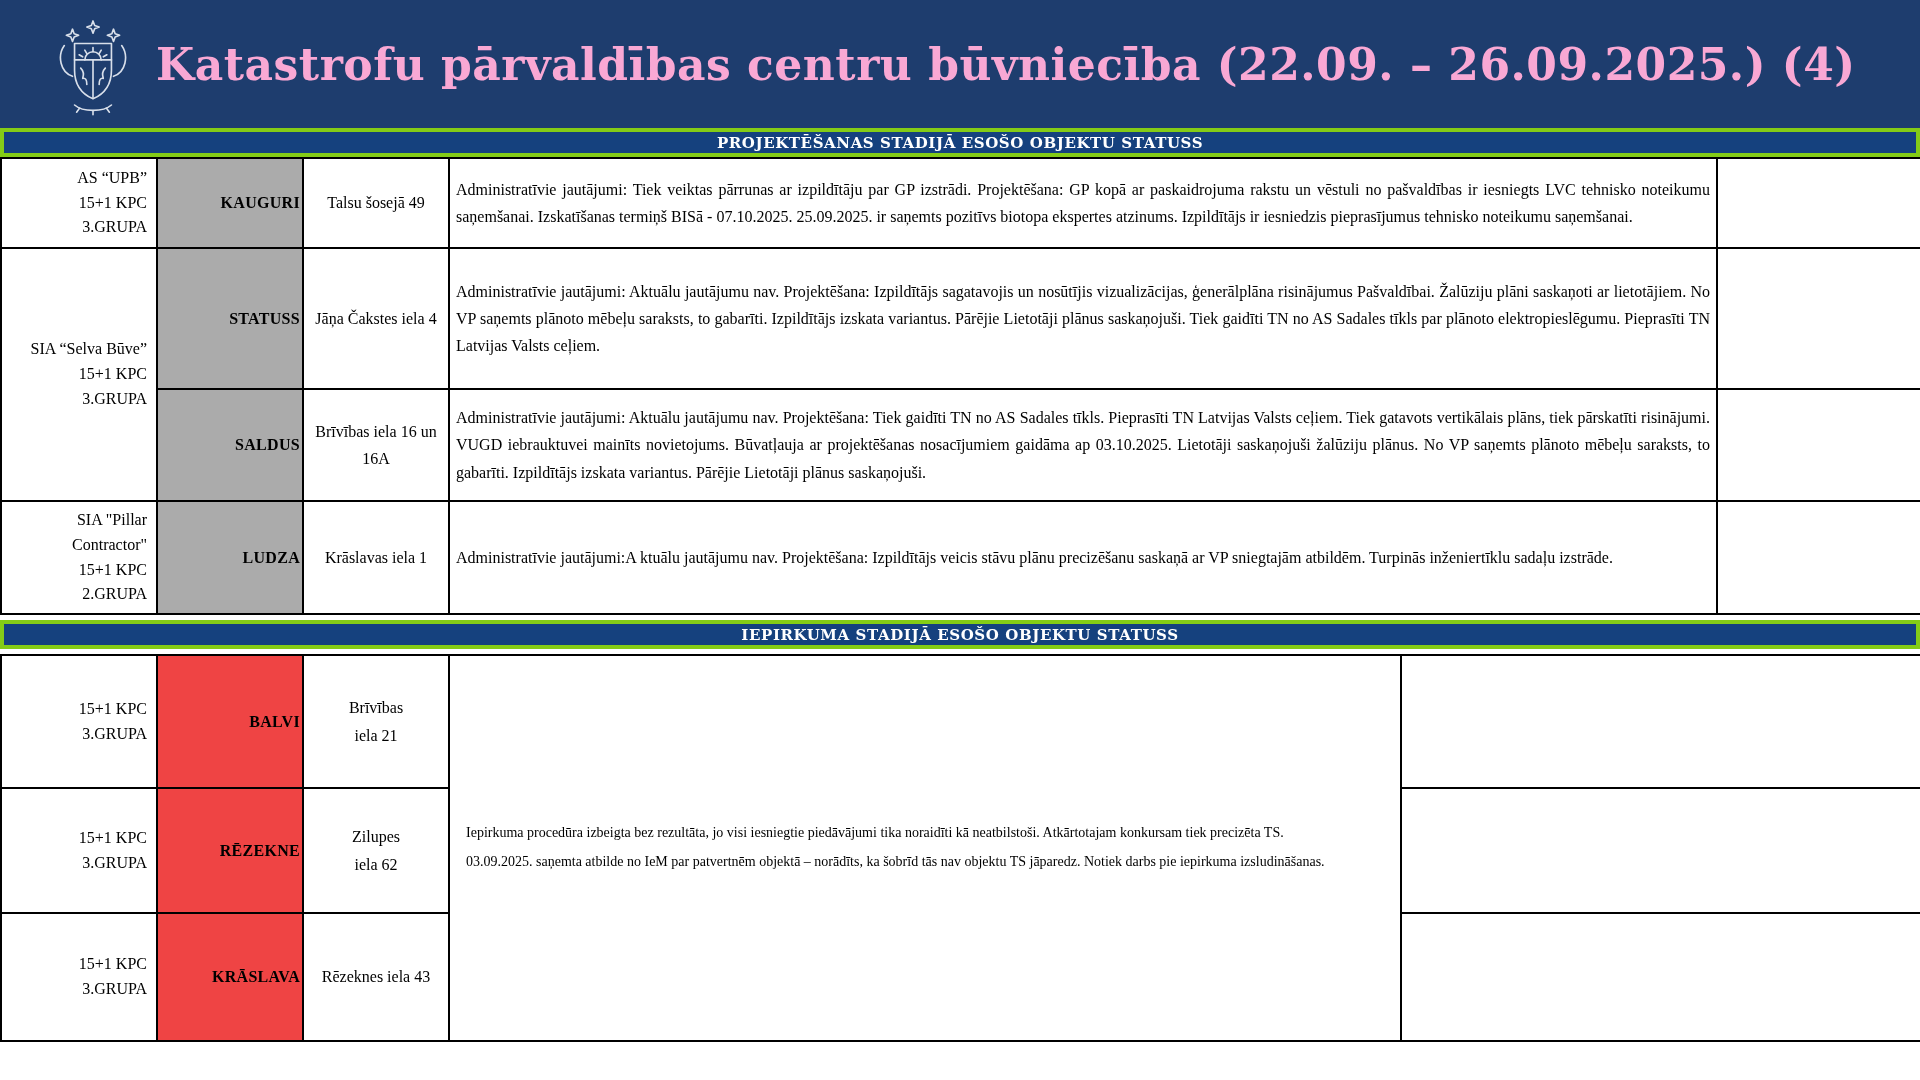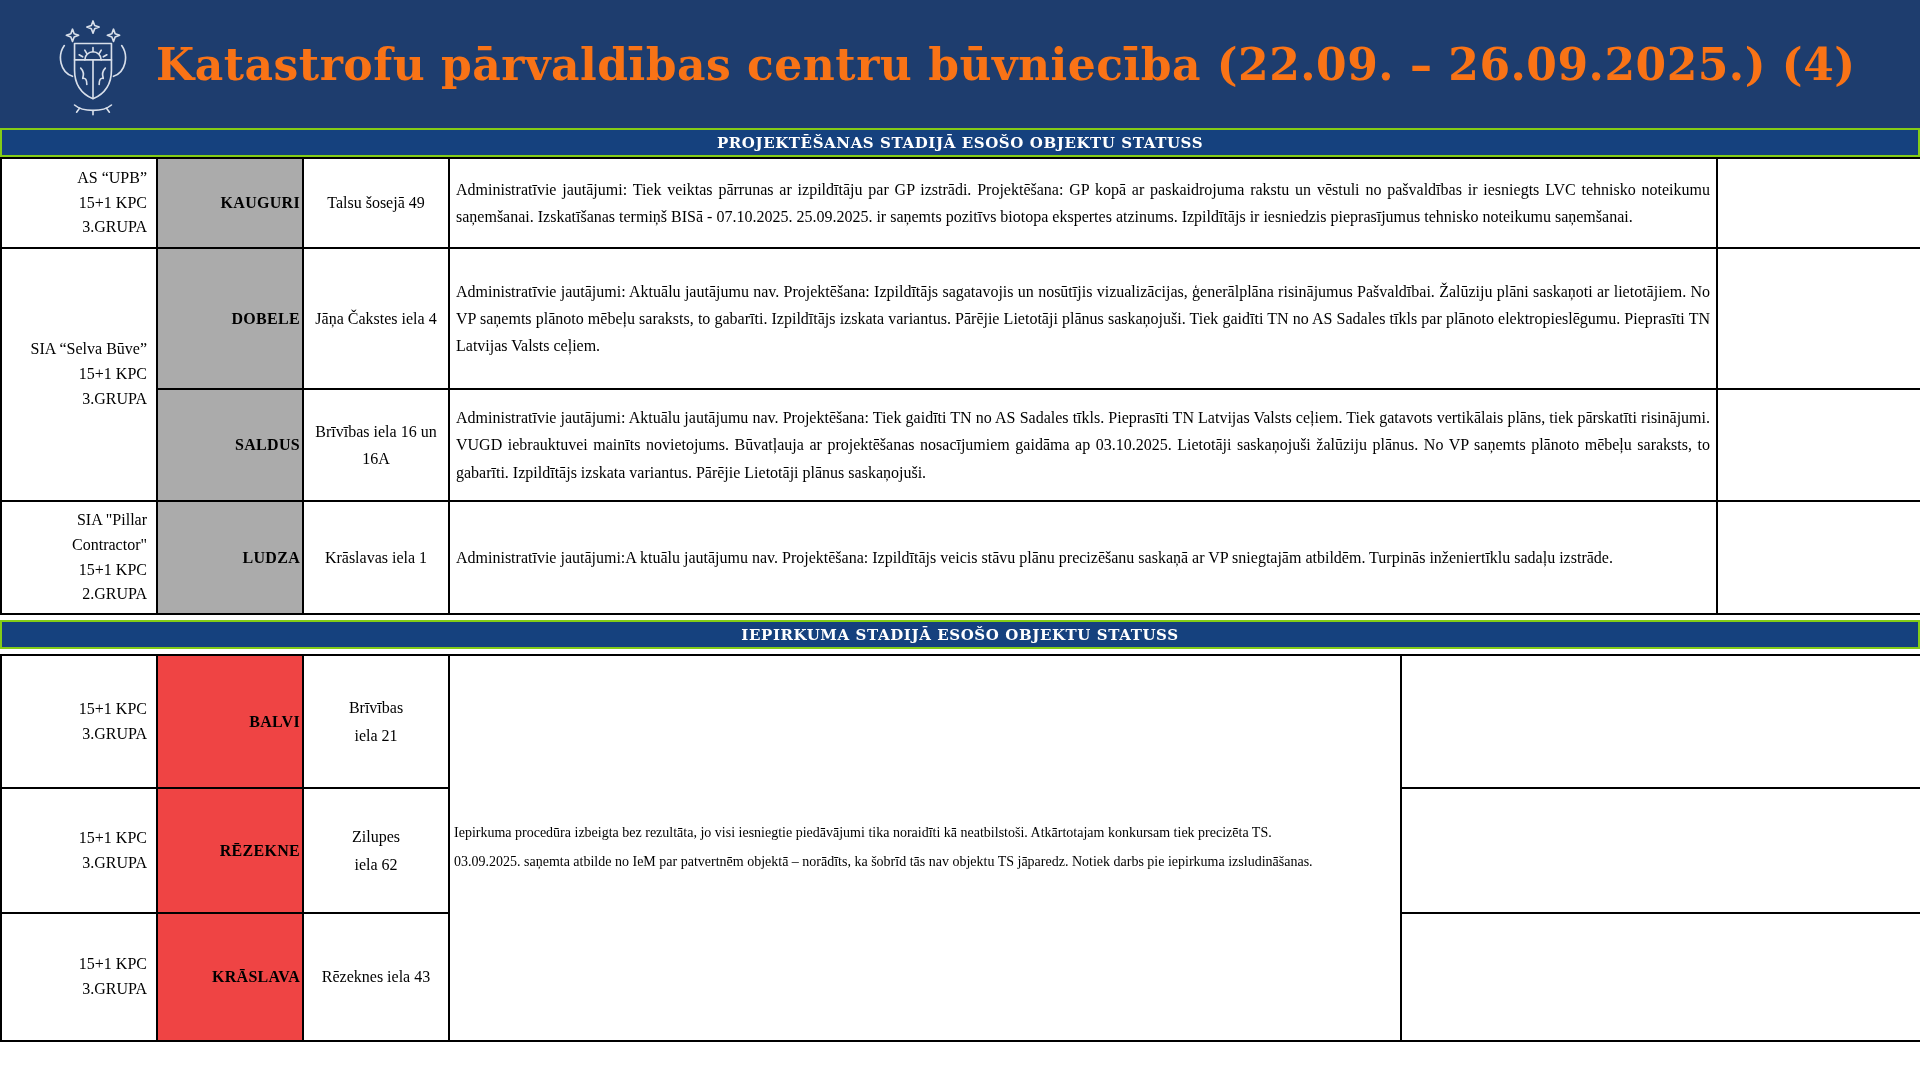--- a/index.html
+++ b/index.html
@@ -24,31 +24,31 @@
   .emblem {
     width: 82px;
     height: 104px;
     margin-left: 52px;
     flex: 0 0 auto;
   }
   .title {
     font-family: "DejaVu Serif", serif;
     font-weight: 700;
     font-size: 44px;
-    color: #f97316;
+    color: #f9a8d4;
     margin-left: 22px;
     letter-spacing: 0.5px;
     white-space: nowrap;
   }
 
   
   .banner {
     height: 29px;
     background: #15417e;
-    border: 2px solid #84cc16;
+    border: 4px solid #84cc16;
     display: flex;
     align-items: center;
     justify-content: center;
   }
   .banner span {
     font-family: "DejaVu Serif", serif;
     font-weight: 700;
     font-size: 15px;
     letter-spacing: 0.6px;
     color: #ffffff;
@@ -90,21 +90,21 @@
   }
   td.status {
     text-align: justify;
     padding: 2px 6px;
   }
   td.status2 {
     text-align: left;
     white-space: pre-line;
     font-size: 14px;
     line-height: 2.05;
-    padding: 2px 4px;
+    padding: 2px 16px;
     vertical-align: middle;
   }
   td.empty { background: #ffffff; }
 
   
   #t1 tr.r1 td { height: 90px; }
   #t1 tr.r2 td { height: 141px; }
   #t1 tr.r3 td { height: 112px; }
   #t1 tr.r4 td { height: 113px; }
   #t2 tr.r1 td { height: 133px; }
@@ -162,21 +162,21 @@
 3.GRUPA</td>
       <td class="loc gray">KAUGURI</td>
       <td class="addr">Talsu šosejā 49</td>
       <td class="status">Administratīvie jautājumi: Tiek veiktas pārrunas ar izpildītāju par GP izstrādi. Projektēšana: GP kopā ar paskaidrojuma rakstu un vēstuli no pašvaldības ir iesniegts LVC tehnisko noteikumu saņemšanai. Izskatīšanas termiņš BISā - 07.10.2025. 25.09.2025. ir saņemts pozitīvs biotopa ekspertes atzinums. Izpildītājs ir iesniedzis pieprasījumus tehnisko noteikumu saņemšanai.</td>
       <td class="empty"></td>
     </tr>
     <tr class="r2">
       <td class="group" rowspan="2">SIA “Selva Būve”
 15+1 KPC
 3.GRUPA</td>
-      <td class="loc gray">DOBELE</td>
+      <td class="loc gray">STATUSS</td>
       <td class="addr">Jāņa Čakstes iela 4</td>
       <td class="status">Administratīvie jautājumi: Aktuālu jautājumu nav. Projektēšana: Izpildītājs sagatavojis un nosūtījis vizualizācijas, ģenerālplāna risinājumus Pašvaldībai. Žalūziju plāni saskaņoti ar lietotājiem. No VP saņemts plānoto mēbeļu saraksts, to gabarīti. Izpildītājs izskata variantus. Pārējie Lietotāji plānus saskaņojuši. Tiek gaidīti TN no AS Sadales tīkls par plānoto elektropieslēgumu. Pieprasīti TN Latvijas Valsts ceļiem.</td>
       <td class="empty"></td>
     </tr>
     <tr class="r3">
       <td class="loc gray">SALDUS</td>
       <td class="addr">Brīvības iela 16 un 16A</td>
       <td class="status">Administratīvie jautājumi: Aktuālu jautājumu nav. Projektēšana: Tiek gaidīti TN no AS Sadales tīkls. Pieprasīti TN Latvijas Valsts ceļiem. Tiek gatavots vertikālais plāns, tiek pārskatīti risinājumi. VUGD iebrauktuvei mainīts novietojums. Būvatļauja ar projektēšanas nosacījumiem gaidāma ap 03.10.2025. Lietotāji saskaņojuši žalūziju plānus. No VP saņemts plānoto mēbeļu saraksts, to gabarīti. Izpildītājs izskata variantus. Pārējie Lietotāji plānus saskaņojuši.</td>
       <td class="empty"></td>
     </tr>

